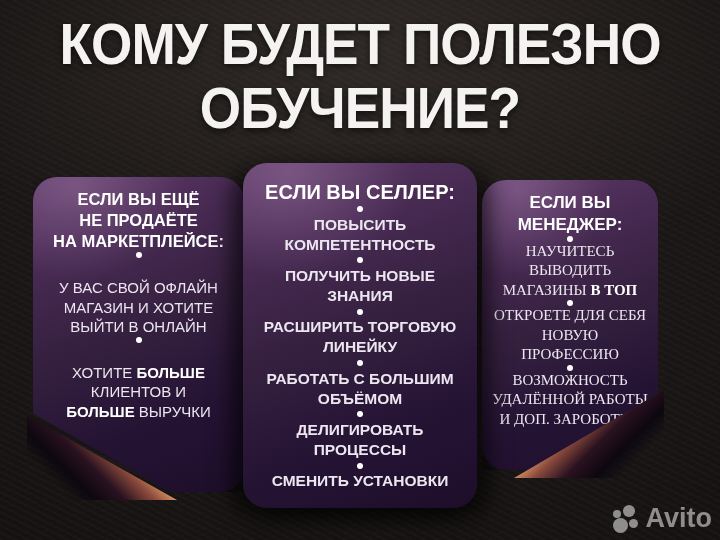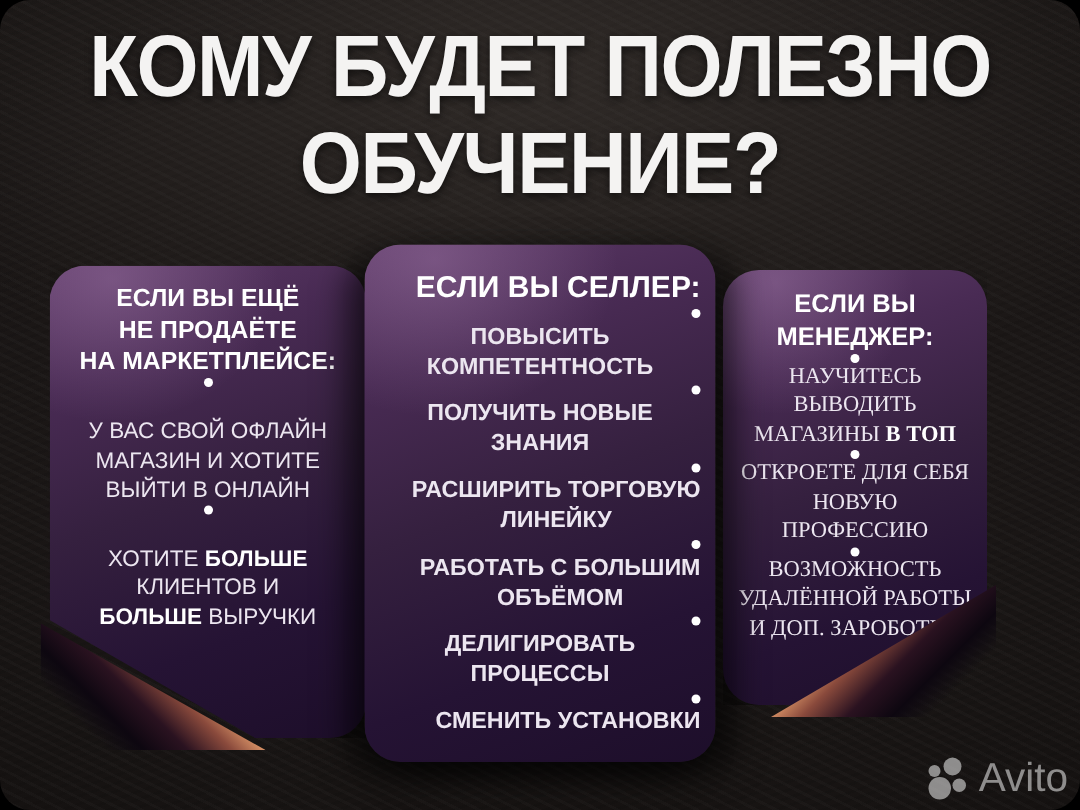--- a/index.html
+++ b/index.html
@@ -4,21 +4,20 @@
 <style>
   html,body{margin:0;padding:0;background:#000;}
   .canvas{
     position:relative;width:720px;height:540px;overflow:hidden;
     font-family:"Liberation Sans", sans-serif;
     background:
       radial-gradient(100% 70% at 50% 10%, rgba(95,87,80,0.30), rgba(95,87,80,0) 62%),
       repeating-linear-gradient(27deg, rgba(255,255,255,0.018) 0 2px, rgba(0,0,0,0) 2px 6px),
       repeating-linear-gradient(-19deg, rgba(0,0,0,0.07) 0 2px, rgba(0,0,0,0) 2px 5px),
       radial-gradient(130% 120% at 50% 40%, #1b1716 35%, #0d0b0a 100%);
-    border-radius: 20px;
   }
   .title{
     position:absolute;top:12px;left:0;width:720px;margin:0;
     text-align:center;color:#f4f3f2;font-size:56px;line-height:1.10;
     font-weight:bold;letter-spacing:-1px;
     transform:scale(0.95,1.04);transform-origin:50% 0;
     text-shadow:0 2px 6px rgba(0,0,0,0.6);
   }
   .title span{display:block;}
   .card-wrap{position:absolute;}
@@ -27,21 +26,21 @@
   .card-wrap.right {left:482px;top:180px;width:176px;height:290px;z-index:1;}
   .card{
     position:absolute;inset:0;border-radius:24px;
     background-image:
       radial-gradient(95% 55% at 20% 3%, rgba(198,155,204,0.30), rgba(198,155,204,0) 55%),
       linear-gradient(160deg, #5d3a67 0%, #492b54 22%, #35203f 48%, #251334 75%, #1d0e2a 100%);
     display:flex;flex-direction:column;justify-content:space-evenly;align-items:center;
     text-align:center;color:#ece6f0;
     box-shadow:0 14px 28px rgba(0,0,0,0.55);
   }
-  .mid .card{box-shadow:-12px 8px 22px rgba(0,0,0,0.6), 12px 8px 22px rgba(0,0,0,0.6);align-items:flex-end;}
+  .mid .card{box-shadow:-12px 8px 22px rgba(0,0,0,0.6), 12px 8px 22px rgba(0,0,0,0.6);}
   .left  .card{clip-path:polygon(0 0,100% 0,100% 100%,65% 100%,0 75%);padding:12px 12px 78px 12px;}
   .mid   .card{padding:14px 10px;}
   .right .card{clip-path:polygon(0 0,100% 0,100% 80%,30% 100%,0 100%);padding:12px 10px 56px 10px;}
   .card-header{font-weight:bold;color:#ffffff;white-space:pre-line;margin:0;}
   .left  .card-header{font-size:16.5px;line-height:1.28;}
   .mid   .card-header{font-size:20px;line-height:1.2;}
   .right .card-header{font-size:17px;line-height:1.28;}
   .item{white-space:pre-line;line-height:1.3;}
   .left  .item{font-size:15px;margin-top:20px;}
   .mid   .item{font-size:15.5px;font-weight:bold;}
@@ -71,21 +70,21 @@
   .brand{
     position:absolute;right:8px;bottom:6px;z-index:5;
     display:flex;align-items:center;gap:5px;opacity:0.62;
   }
   .logo{position:relative;width:28px;height:28px;display:inline-block;}
   .logo i{position:absolute;border-radius:50%;background:#d8d8d8;display:block;}
   .logo .c1{width:8px;height:8px;left:0;top:5px;}
   .logo .c2{width:12px;height:12px;left:10px;top:0;}
   .logo .c3{width:15px;height:15px;left:0;top:13px;}
   .logo .c4{width:9px;height:9px;left:16px;top:14px;}
-  .brand-text{color:#d8d8d8;font-size:27px;font-weight:normal;letter-spacing:0;}
+  .brand-text{color:#d8d8d8;font-size:27px;font-weight:bold;letter-spacing:0;}
 </style>
 </head>
 <body>
 
 <div class="canvas">
 
   <h1 class="title">
     <span>КОМУ БУДЕТ ПОЛЕЗНО</span>
     <span>ОБУЧЕНИЕ?</span>
   </h1>

